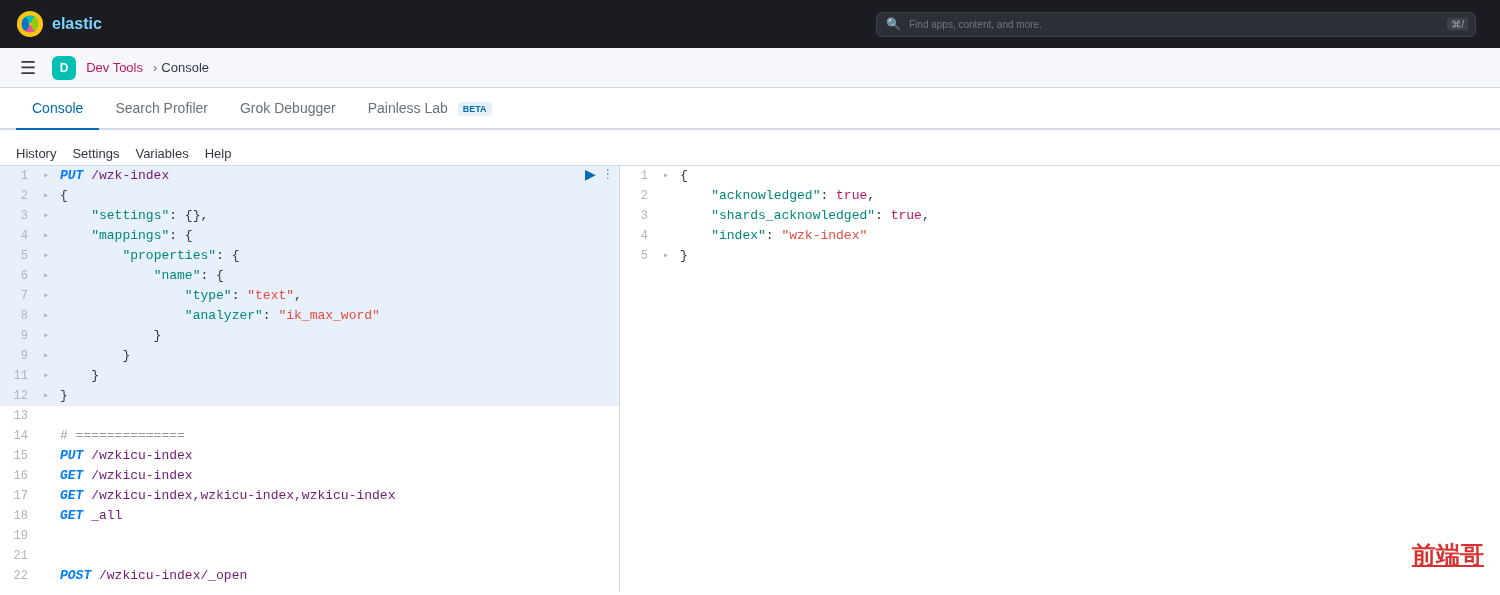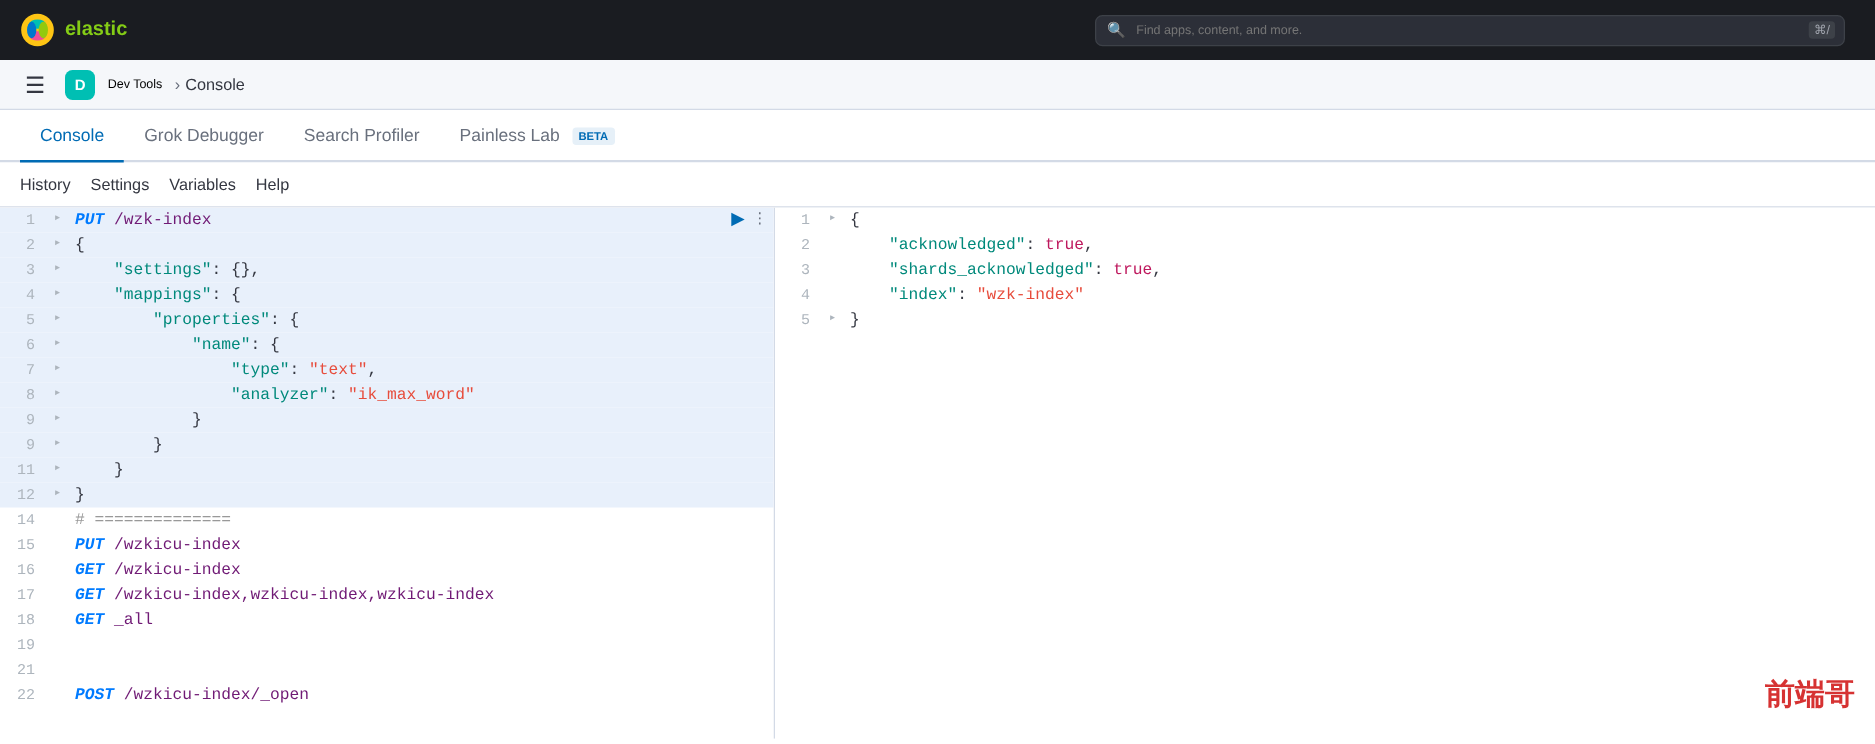--- a/index.html
+++ b/index.html
@@ -11,21 +11,21 @@
       height: 48px;
       display: flex;
       align-items: center;
       padding: 0 16px;
       gap: 12px;
     }
     .elastic-logo {
       display: flex;
       align-items: center;
       gap: 8px;
-      color: #84cc16;
+      color: #7dd3fc;
       font-size: 16px;
       font-weight: 600;
     }
     .elastic-logo-icon {
       width: 28px;
       height: 28px;
     }
     .top-nav-search {
       flex: 1;
       margin: 0 auto;
@@ -89,22 +89,22 @@
       background: #00bfb3;
       border-radius: 6px;
       display: flex;
       align-items: center;
       justify-content: center;
       color: #fff;
       font-size: 12px;
       font-weight: 700;
     }
     .breadcrumb-link {
-      color: #000000;
-      font-size: 10px;
+      color: #be185d;
+      font-size: 13px;
       text-decoration: none;
       padding: 2px 6px;
       border-radius: 4px;
     }
     .breadcrumb-separator {
       color: #69707d;
       font-size: 13px;
     }
     .breadcrumb-current {
       color: #343741;
@@ -144,21 +144,21 @@
       margin-left: 6px;
       vertical-align: middle;
       margin-top: 33px;
     }
 
     
     .toolbar {
       background: #fff;
       border-bottom: 1px solid #d3dae6;
       display: flex;
-      align-items: center;
+      align-items: flex-end;
       padding: 0 16px;
       height: 36px;
       gap: 16px;
     }
     .toolbar-item {
       font-size: 13px;
       color: #343741;
       cursor: pointer;
       padding: 4px 0;
     }
@@ -265,20 +265,21 @@
     
     .watermark {
       position: absolute;
       bottom: 20px;
       right: 16px;
       color: #cc0000;
       font-size: 24px;
       font-weight: 700;
       opacity: 0.8;
       pointer-events: none;
+      text-decoration: underline;
     }
 
     .editor-container {
       position: relative;
       display: flex;
       flex: 1;
     }
   </style>
 </head>
 <body>
@@ -308,24 +309,24 @@
   <a class="breadcrumb-link">Dev Tools</a>
   <span class="breadcrumb-separator">›</span>
   <span class="breadcrumb-current">Console</span>
 </div>
 
 <div class="tabs-bar">
   <div class="tab-item active">
     <span>Console</span>
   </div>
   <div class="tab-item">
+    <span>Search Profiler</span>
+  </div>
+  <div class="tab-item">
     <span>Grok Debugger</span>
-  </div>
-  <div class="tab-item">
-    <span>Search Profiler</span>
   </div>
   <div class="tab-item">
     <span>Painless Lab</span>
     <span class="beta-badge">BETA</span>
   </div>
 </div>
 
 <div class="toolbar">
   <span class="toolbar-item">History</span>
   <span class="toolbar-item">Settings</span>
@@ -395,20 +396,25 @@
           <span class="line-number">11</span>
           <span class="line-gutter">▸</span>
           <span class="line-content"><span class="c-plain">    }</span></span>
         </div>
         <div class="code-line highlighted">
           <span class="line-number">12</span>
           <span class="line-gutter">▸</span>
           <span class="line-content"><span class="c-bracket">}</span></span>
         </div>
         <div class="code-line">
+          <span class="line-number">13</span>
+          <span class="line-gutter"></span>
+          <span class="line-content"></span>
+        </div>
+        <div class="code-line">
           <span class="line-number">14</span>
           <span class="line-gutter"></span>
           <span class="line-content"><span class="c-comment"># ==============</span></span>
         </div>
         <div class="code-line">
           <span class="line-number">15</span>
           <span class="line-gutter"></span>
           <span class="line-content"><span class="c-method">PUT</span><span class="c-path"> /wzkicu-index</span></span>
         </div>
         <div class="code-line">

